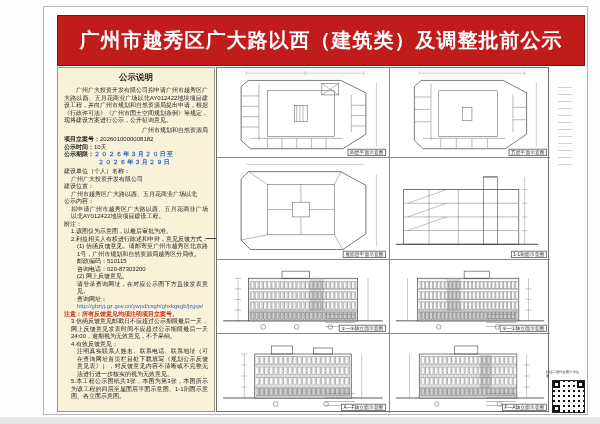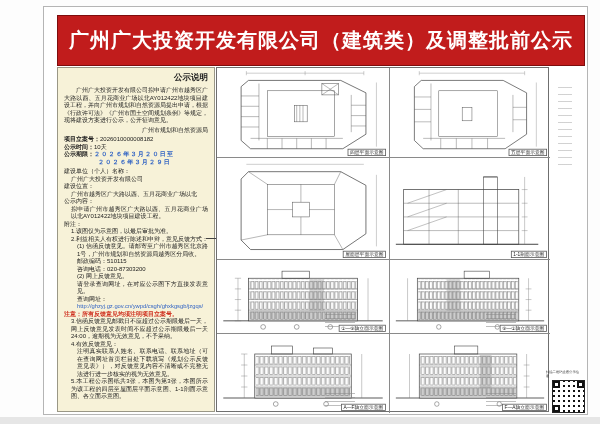--- a/index.html
+++ b/index.html
@@ -8,21 +8,21 @@
   .floorband{position:absolute;left:0;top:417px;width:600px;height:7px;background:#e6e6e6;}
   .paper{position:absolute;left:43px;top:6px;width:543px;height:407px;background:#ffffff;
     border:1px solid #b5b5b5;}
   
   .banner{position:absolute;left:13px;top:8px;width:526px;height:49px;background:#c11c1c;
     border:1px solid #7e0d0d;display:flex;align-items:center;justify-content:center;}
   .banner span{color:#fff;font-weight:bold;font-size:20px;letter-spacing:1px;white-space:nowrap;}
   
   .notice{position:absolute;left:13px;top:60px;width:158px;height:345px;background:#f7f2d8;
     border:1px solid #9a9786;box-sizing:border-box;padding:3px 6px 2px 6px;color:#1c1c1c;overflow:hidden;}
-  .notice .ttl{text-align:right;font-weight:bold;font-size:8.5px;margin:1px 0 3px 0;}
+  .notice .ttl{text-align:center;font-weight:bold;font-size:8.5px;margin:1px 0 3px 0;}
   .ln{font-size:6px;line-height:7.5px;text-align:justify;}
   .ln b{font-weight:bold;}
   .indent2{text-indent:2em;}
   .pad1{padding-left:7px;}
   .pad2{padding-left:13px;}
   .right{text-align:right;margin:2px 0 2px 0;}
   .blue{color:#2f62c4;}
   .dates{letter-spacing:1.3px;font-weight:bold;}
   .date2{padding-left:34px;}
   .red{color:#cf2f1e;font-weight:bold;}
@@ -55,21 +55,21 @@
 </style>
 </head>
 <body>
 
 <div class="stage">
   <div class="floorband"></div>
 
   <div class="paper">
 
     <div class="banner">
-      <span>广州广大投资开发有限公司（建筑类）及调整批前公示</span>
+      <span>广州市越秀区广大路以西（建筑类）及调整批前公示</span>
     </div>
 
     <div class="notice">
       <div class="ttl">公示说明</div>
       <div class="ln indent2">广州广大投资开发有限公司拟申请广州市越秀区广大路以西、五月花商业广场以北AY012422地块项目建设工程，并向广州市规划和自然资源局提出申请，根据《行政许可法》《广州市国土空间规划条例》等规定，现将建设方案进行公示，公开征询意见。</div>
       <div class="ln right">广州市规划和自然资源局</div>
 
       <div class="ln">
         <b>项目立案号：</b><span>2026010000008182</span>
       </div>

